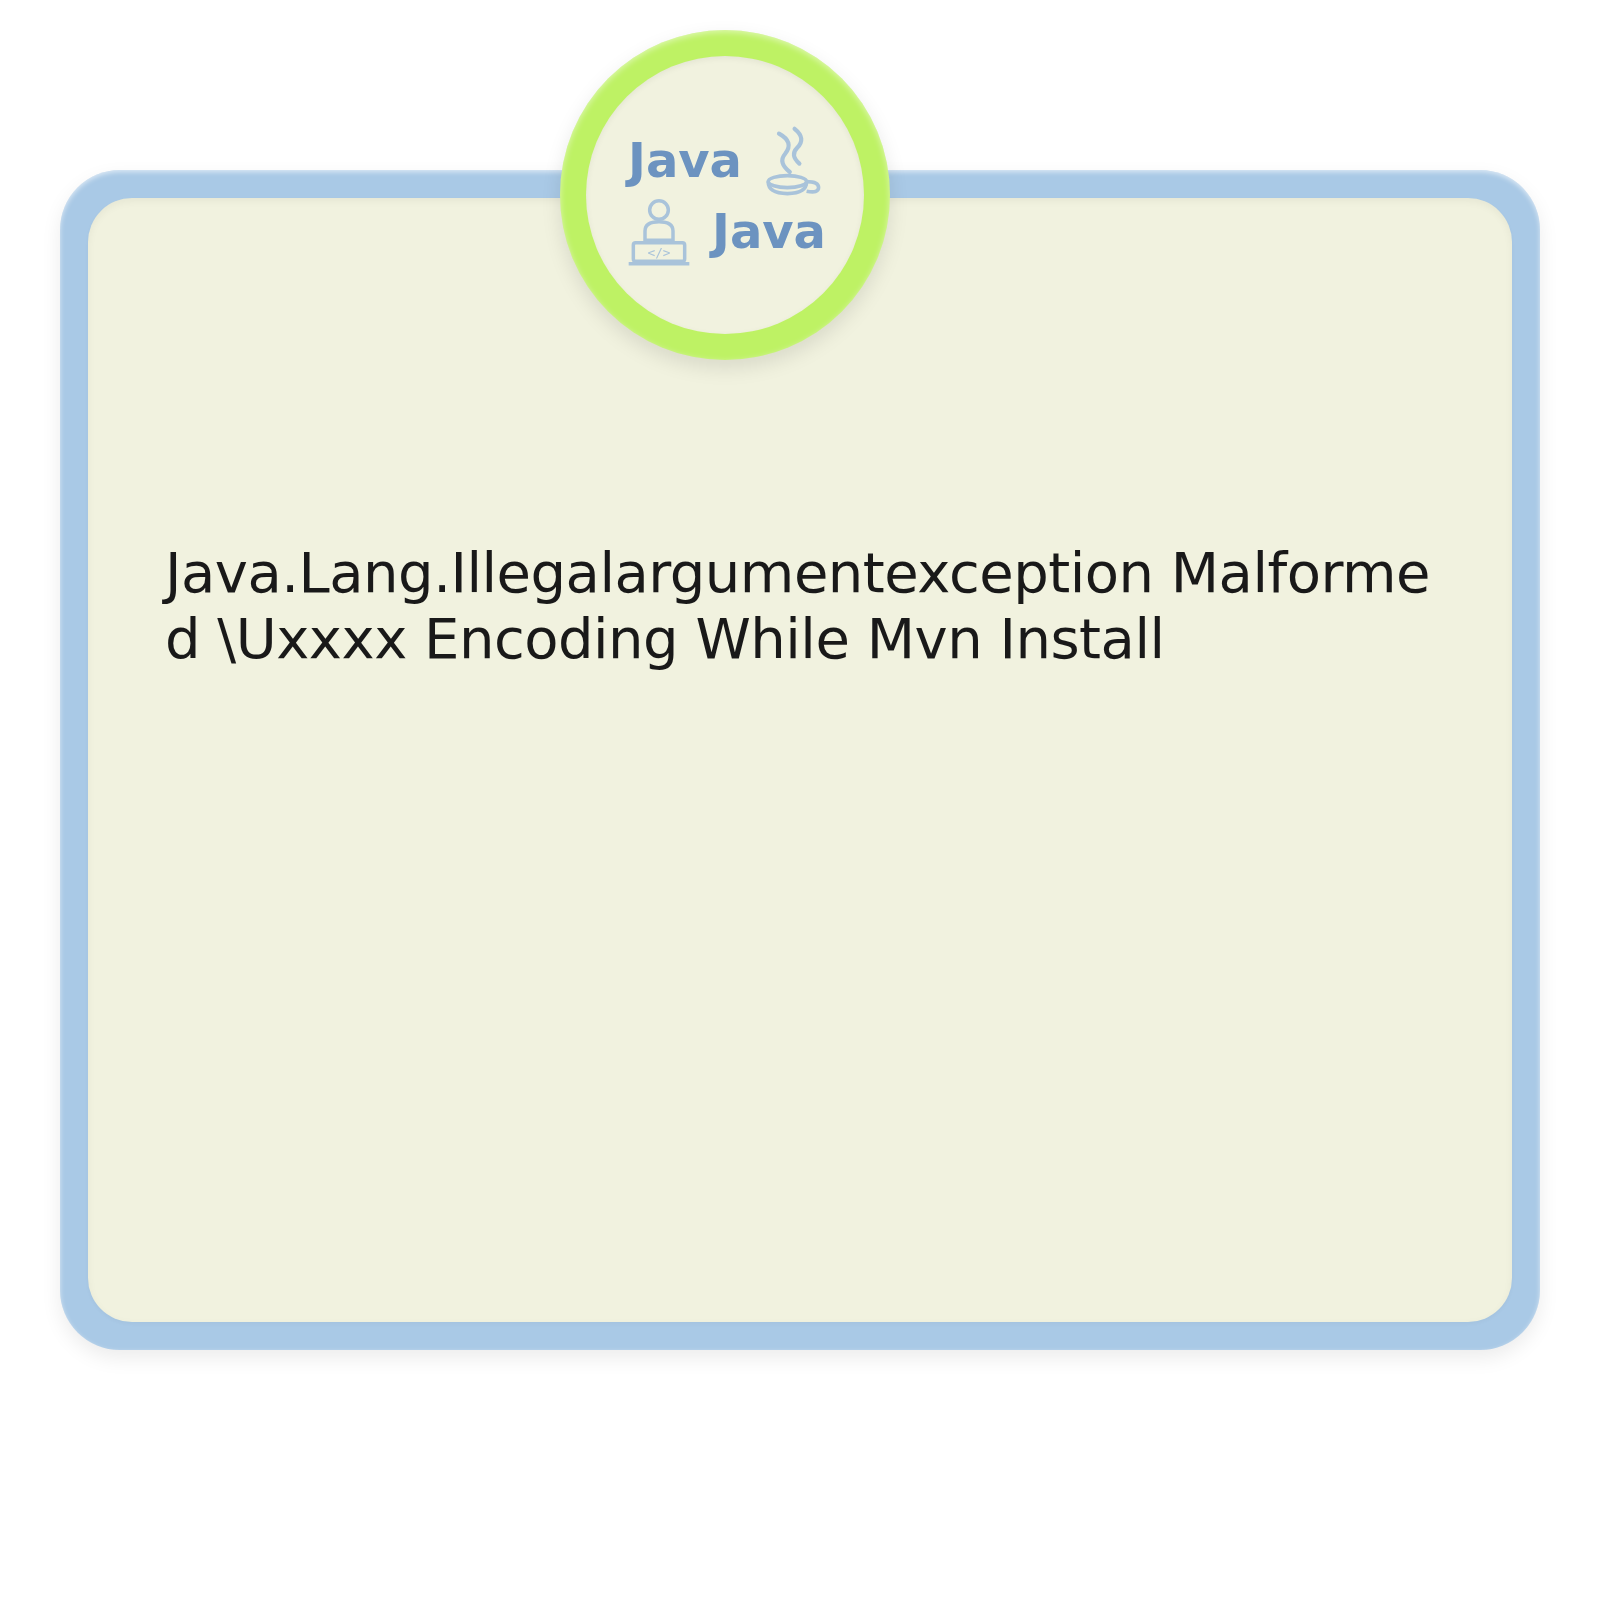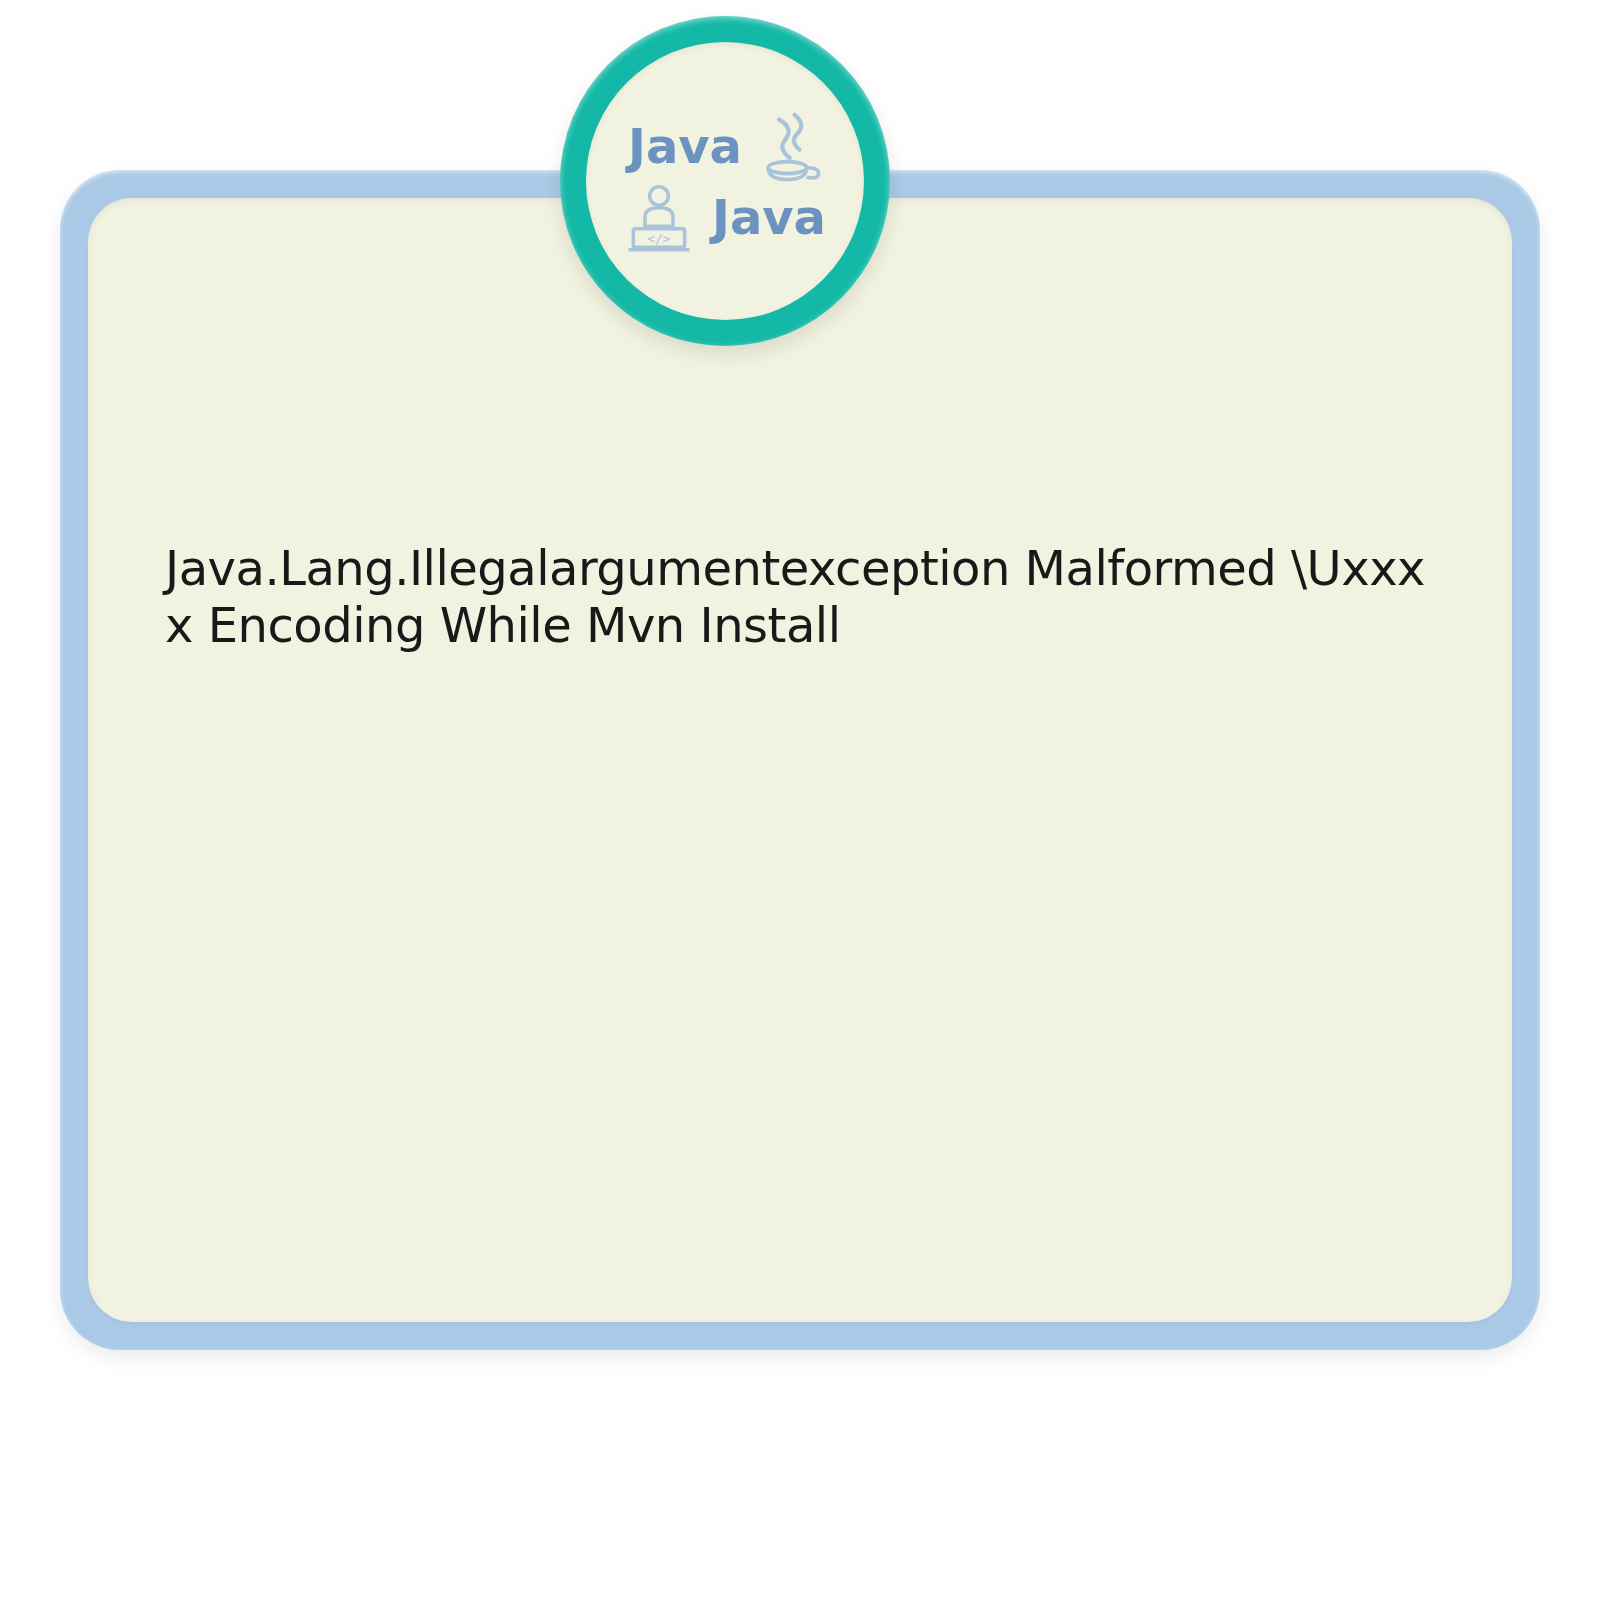--- a/index.html
+++ b/index.html
@@ -29,25 +29,25 @@
       top: 28px;
       left: 28px;
       right: 28px;
       bottom: 28px;
       background: #f1f2df;
       border-radius: 44px;
       box-shadow: inset 0 3px 8px rgba(0,0,0,0.05), 0 2px 4px rgba(0,0,0,0.03);
     }
     .badge-outer {
       position: absolute;
-      top: 16px;
+      top: 30px;
       left: 560px;
       width: 330px;
       height: 330px;
-      background: #14b8a6;
+      background: #bef264;
       border-radius: 50%;
       box-shadow: 0 8px 20px rgba(0,0,0,0.1), inset 0 2px 6px rgba(255,255,255,0.5);
       z-index: 10;
     }
     .badge-inner {
       position: absolute;
       top: 26px;
       left: 26px;
       right: 26px;
       bottom: 26px;
@@ -73,21 +73,21 @@
     }
     .badge-row2 .badge-text {
       font-size: 48px;
     }
     .content-text {
       position: absolute;
       top: 540px;
       left: 165px;
       width: 1270px;
       color: #191919;
-      font-size: 48px;
+      font-size: 56px;
       line-height: 1.18;
       letter-spacing: -0.5px;
       word-break: break-all;
     }
     .icon-svg {
       display: block;
     }
   </style>
 </head>
 <body>

